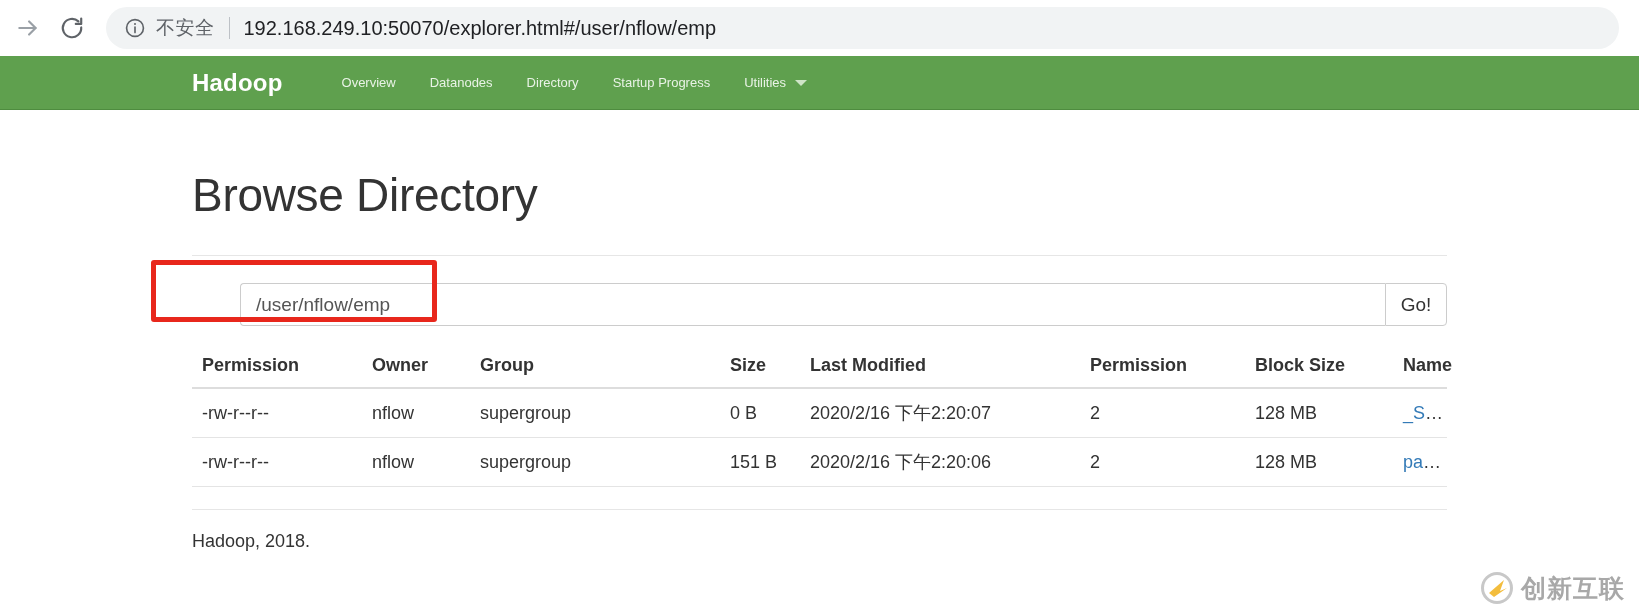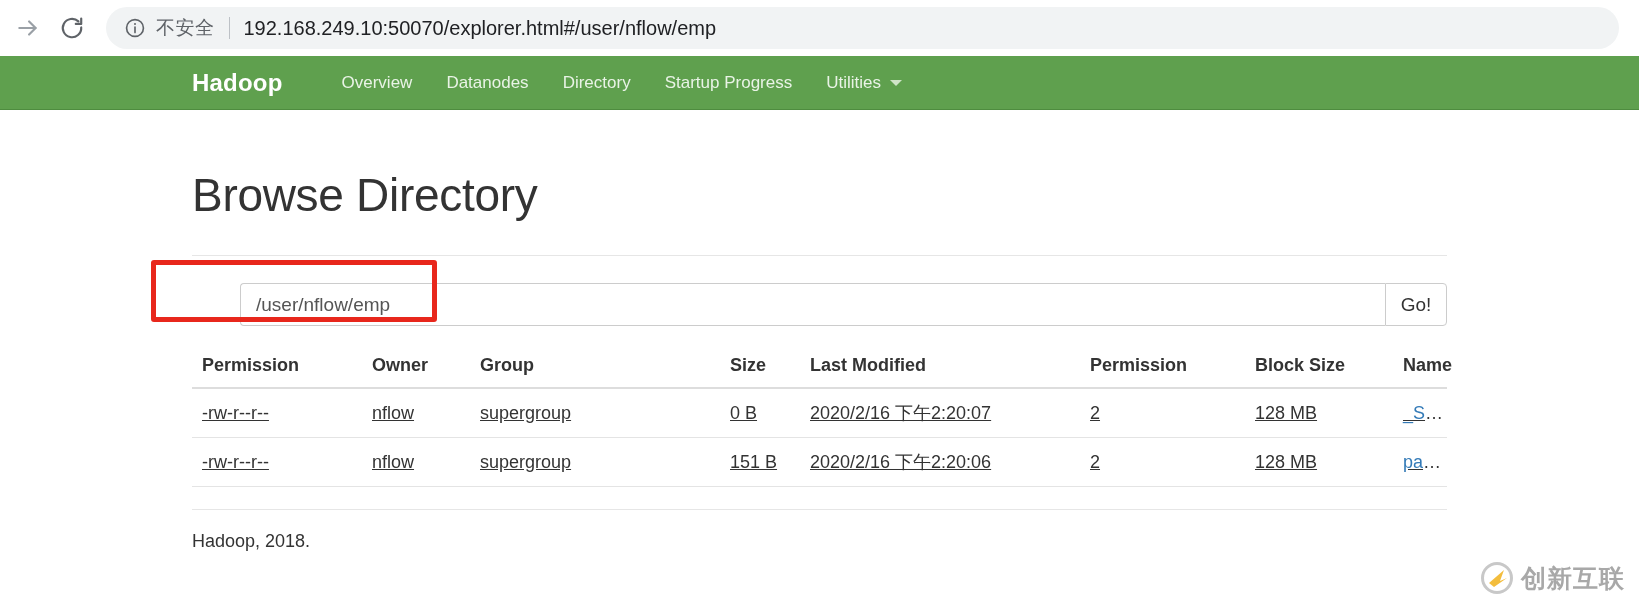--- a/index.html
+++ b/index.html
@@ -90,21 +90,21 @@
   }
   .brand {
     color: #ffffff;
     font-size: 24px;
     font-weight: bold;
     margin-right: 59px;
     letter-spacing: 0.2px;
   }
   .nav-link {
     color: #e9f3e6;
-    font-size: 17px;
+    font-size: 13px;
     margin-right: 34px;
     white-space: nowrap;
     display: inline-flex;
     align-items: center;
   }
   .nav-link:last-child { margin-right: 0; }
   .caret {
     display: inline-block;
     width: 0;
     height: 0;
@@ -197,21 +197,20 @@
   }
   .file-table td {
     text-align: left;
     font-size: 18px;
     color: #333333;
     padding: 12px 0 12px 10px;
     border-bottom: 1px solid #e4e4e4;
     white-space: nowrap;
     overflow: hidden;
     text-overflow: ellipsis;
-    text-decoration: underline;
   }
   .col-permission { width: 170px; }
   .col-owner      { width: 108px; }
   .col-group      { width: 250px; }
   .col-size       { width: 80px;  }
   .col-modified   { width: 280px; }
   .col-replication{ width: 165px; }
   .col-blocksize  { width: 148px; }
   .col-name       { width: auto;  }
 
@@ -229,21 +228,21 @@
   .footer-text {
     font-size: 18px;
     color: #333333;
     margin-top: 21px;
   }
 
   
   .watermark {
     position: absolute;
     right: 14px;
-    bottom: 20px;
+    bottom: 10px;
     display: flex;
     align-items: center;
     opacity: 0.85;
     pointer-events: none;
   }
   .wm-logo {
     width: 34px;
     height: 34px;
     margin-right: 7px;
     flex: 0 0 auto;

